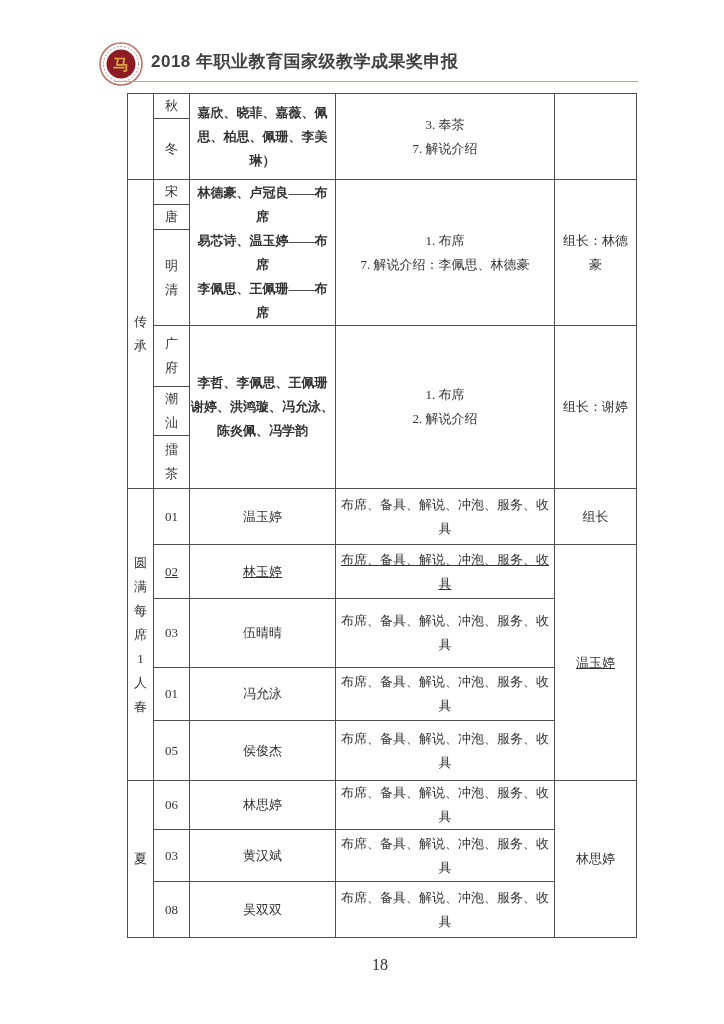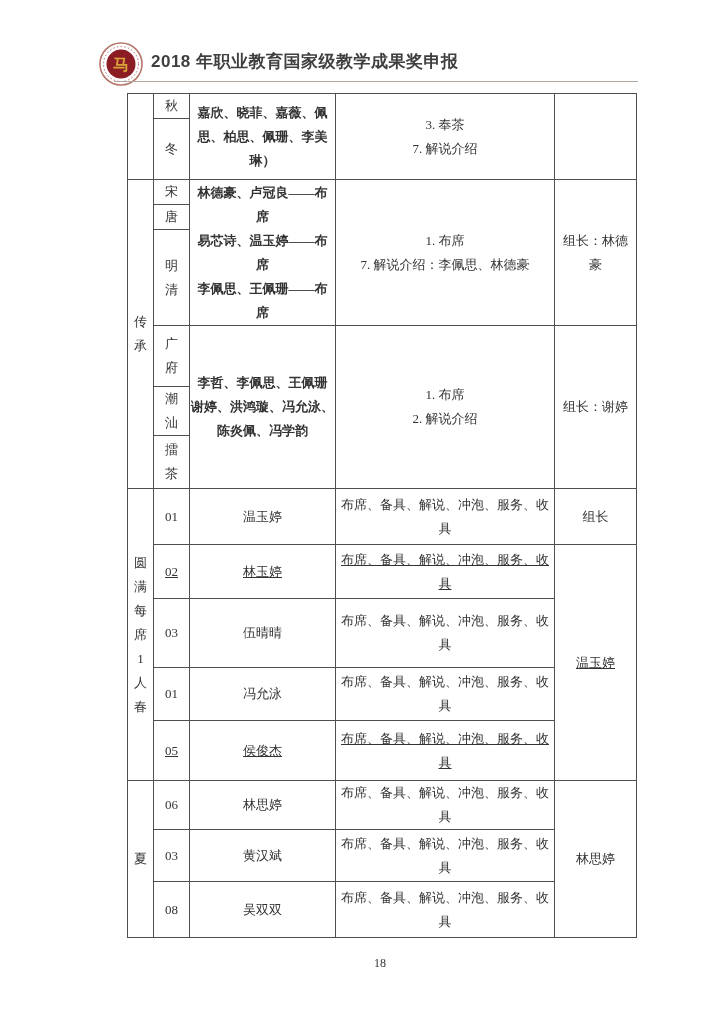--- a/index.html
+++ b/index.html
@@ -58,28 +58,28 @@
 
   tr.r-h24 { height: 24px; }
   tr.r-h25 { height: 25px; }
   tr.r-h46 { height: 46px; }
   tr.r-h48 { height: 48px; }
   tr.r-h51 { height: 69px; margin-top: 40px; }
   tr.r-h52 { height: 52px; }
   tr.r-h53 { height: 53px; }
   tr.r-h54 { height: 54px; text-decoration: underline; }
   tr.r-h56 { height: 56px; }
-  tr.r-h60 { height: 60px; text-decoration: underline; }
+  tr.r-h60 { height: 60px; }
   tr.r-h61 { height: 61px; }
   tr.r-h96 { height: 96px; }
 
   
   .page-number {
     position: absolute; left: 127px; top: 956px; width: 506px;
-    text-align: center; font-size: 12px; color: #333333;
+    text-align: center; font-size: 16px; color: #333333;
   }
 </style>
 </head>
 <body>
 
 <div class="header">
   <svg class="seal" viewBox="0 0 44 44">
     <circle cx="22" cy="22" r="21" fill="#ffffff" stroke="#b5766b" stroke-width="1.6"></circle>
     <circle cx="22" cy="22" r="17.5" fill="none" stroke="#a0453f" stroke-width="0.8" stroke-dasharray="1.5 2.2"></circle>
     <circle cx="22" cy="22" r="14.5" fill="#8c1c24"></circle>

